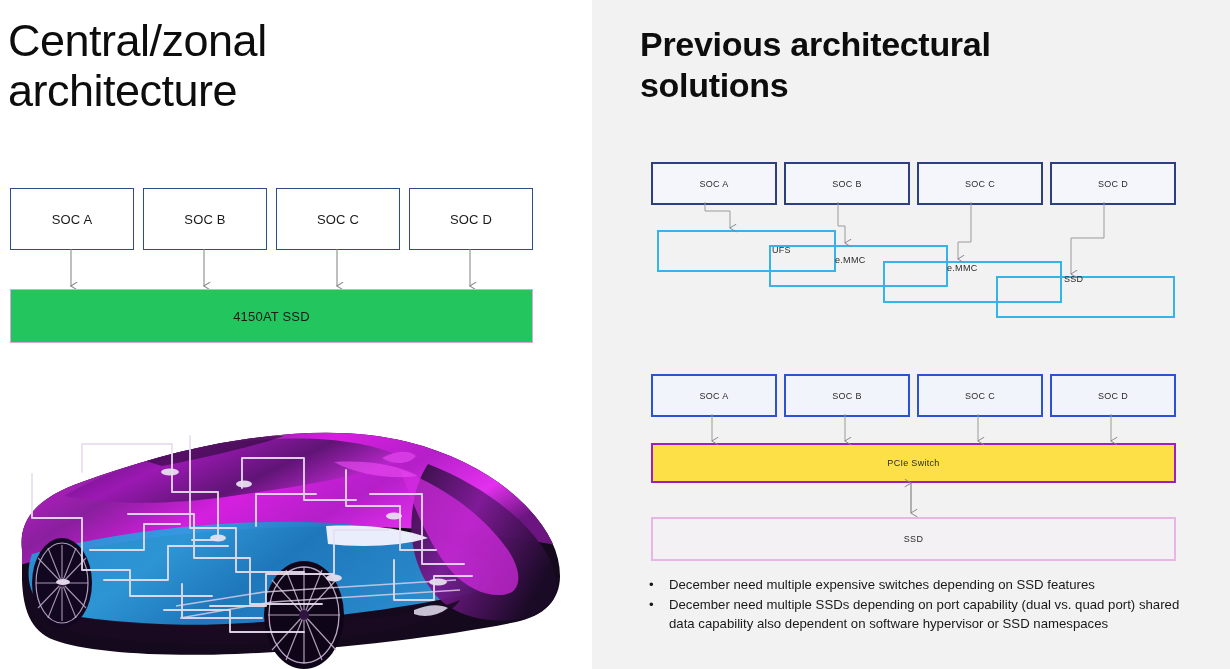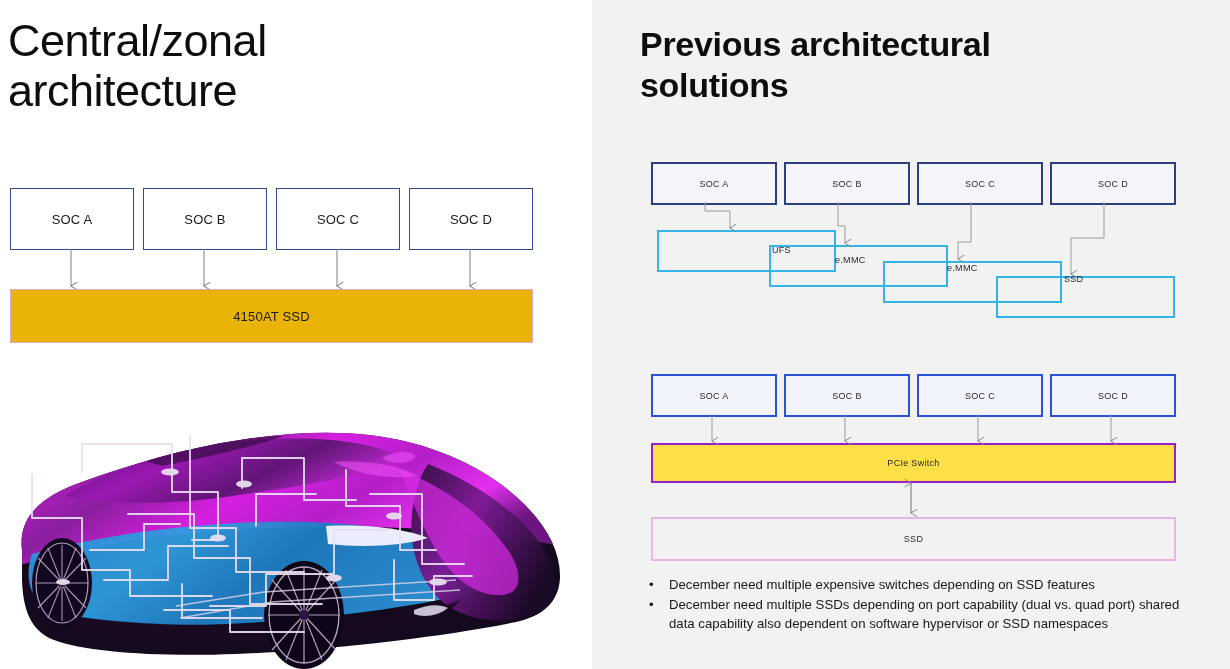--- a/index.html
+++ b/index.html
@@ -27,21 +27,21 @@
   
   .l-soc{
     position:absolute;height:60px;
     border:1.6px solid #2f4b8c;
     background:#ffffff;
     display:flex;align-items:center;justify-content:center;
     font-size:13px;color:#1a1a1a;letter-spacing:0.2px;
   }
   .l-ssd{
     position:absolute;left:10px;top:271px;width:521px;height:52px;
-    border:1.6px solid #dba6da;background:#eab308;
+    border:1.6px solid #dba6da;background:#22c55e;
     display:flex;align-items:center;justify-content:center;
     font-size:13px;color:#1a1a1a;letter-spacing:0.2px;
   }
   .l-arrows{position:absolute;left:0;top:0;width:592px;height:340px;}
 
   
   .car-wrap{position:absolute;left:4px;top:382px;width:575px;height:275px;}
   .car-svg{display:block;width:575px;height:275px;}
 
   

